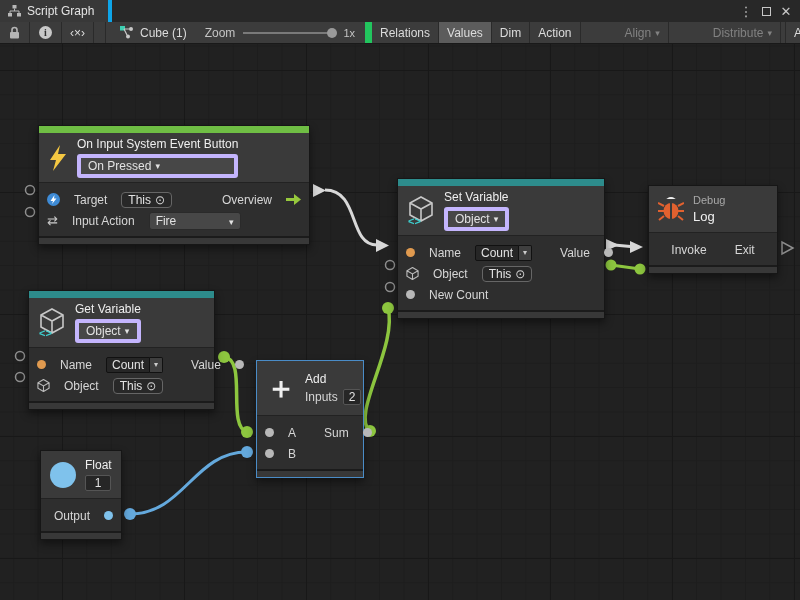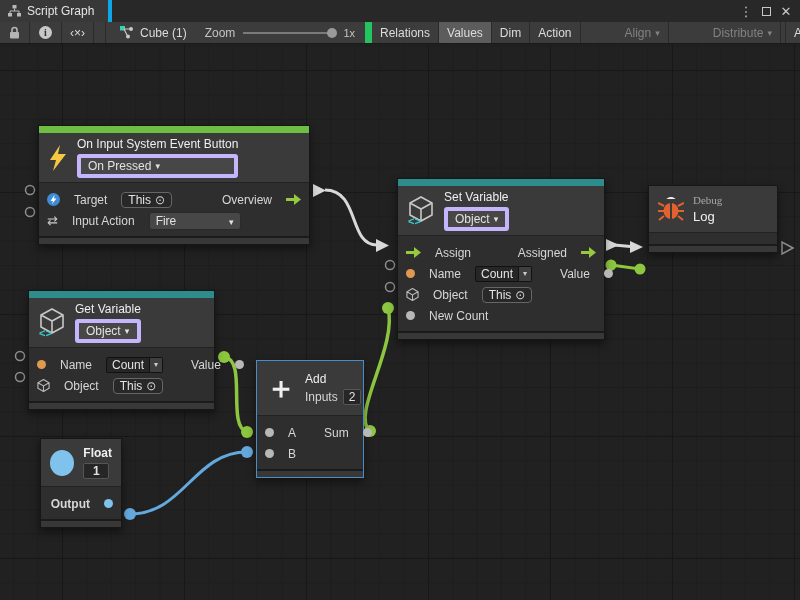--- a/index.html
+++ b/index.html
@@ -43,21 +43,21 @@
   svg.wires { position:absolute; left:0; top:0; z-index:4; pointer-events:none; }
 
   
   .node { position:absolute; z-index:10; background:#2e2e2e; border:1px solid #161616;
     box-shadow:0 4px 8px rgba(0,0,0,.45); color:#d6d6d6; font-size:12px; }
   .node.selected { border:1px solid #4a8cc7; }
   .colorbar { height:7px; }
   .nhead { background:#3a3a3a; border-bottom:1px solid #222; display:flex; align-items:center; gap:9px; padding:4px 9px; }
   .nhead .htxt { display:flex; flex-direction:column; gap:3px; }
   .ntitle { color:#efefef; }
-  .nsub { color:#a8a8a8; font-size:11px;font-family:Liberation Serif, serif; }
+  .nsub { color:#a8a8a8; font-size:11px; }
   .nbody { padding:6px 0 5px 0; background:#2e2e2e; }
   .nfooter { height:8px; background:#383838; border-top:2px solid #1b1b1b; }
   .prow { height:21px; display:flex; align-items:center; gap:14px; padding:0 8px; }
   .pspacer { flex:1; }
   .dot { width:9px; height:9px; border-radius:50%; flex:0 0 auto; }
   .dot.gray { background:#b8b8b8; } .dot.orange { background:#e09a4f; } .dot.blue { background:#7fc2ec; }
   .dd { background:#474747; border:4px solid #c4b5fd; border-radius:3px; padding:1px 7px;
     color:#e2e2e2; display:inline-flex; align-items:center; white-space:nowrap; }
   .field { background:#262626; border:1px solid #111; border-radius:2px 0 0 2px; padding:0 5px; color:#e2e2e2; }
   .fieldcaret { background:#3f3f3f; border:1px solid #111; border-left:none; border-radius:0 2px 2px 0;
@@ -240,33 +240,20 @@
       </svg>
       <div class="htxt">
         <span class="ntitle">Set Variable</span>
         <span class="dd caret">
             <span>Object</span>
           </span>
       </div>
     </div>
     <div class="nbody">
       <div class="prow">
-        <svg width="15" height="11" viewBox="0 0 15 11">
-          <rect x="0" y="4" width="8" height="3" fill="#97c93d"></rect>
-            <polygon points="8,0 15,5.5 8,11" fill="#97c93d"></polygon>
-        </svg>
-        <span>Assign</span>
-        <span class="pspacer"></span>
-        <span>Assigned</span>
-        <svg width="15" height="11" viewBox="0 0 15 11">
-          <rect x="0" y="4" width="8" height="3" fill="#97c93d"></rect>
-            <polygon points="8,0 15,5.5 8,11" fill="#97c93d"></polygon>
-        </svg>
-      </div>
-      <div class="prow">
         <span class="dot orange"></span>
         <span>Name</span>
         <span style="display:inline-flex">
           <span class="field">Count</span>
             <span class="fieldcaret">▾</span>
         </span>
         <span class="pspacer"></span>
         <span>Value</span>
         <span class="dot gray"></span>
       </div>
@@ -298,20 +285,33 @@
         <g stroke="#e2612f" stroke-width="2">
           <path d="M6 10 L0 7 M6 15 L0 15 M6 20 L1 24 M20 10 L26 7 M20 15 L26 15 M20 20 L25 24"></path>
         </g>
       </svg>
       <div class="htxt">
         <span class="nsub">Debug</span>
         <span class="ntitle" style="font-size:13px">Log</span>
       </div>
     </div>
     <div class="nbody">
+      <div class="prow">
+        <svg width="15" height="11" viewBox="0 0 15 11">
+          <rect x="0" y="4" width="8" height="3" fill="#97c93d"></rect>
+            <polygon points="8,0 15,5.5 8,11" fill="#97c93d"></polygon>
+        </svg>
+        <span>Invoke</span>
+        <span class="pspacer"></span>
+        <span>Exit</span>
+        <svg width="15" height="11" viewBox="0 0 15 11">
+          <rect x="0" y="4" width="8" height="3" fill="#97c93d"></rect>
+            <polygon points="8,0 15,5.5 8,11" fill="#97c93d"></polygon>
+        </svg>
+      </div>
     </div>
     <div class="nfooter"></div>
   </div>
 
   <div class="node" style="left:28px; top:246px; width:187px;">
     <div class="colorbar" style="background:#2d8c8c"></div>
     <div class="nhead" style="min-height:43px">
       <svg width="28" height="30" viewBox="0 0 28 30">
         <path d="M14 1 L25 7 V19 L14 25 L3 19 V7 Z M3 7 L14 13 L25 7 M14 13 V25" stroke="#c8c8c8" stroke-width="1.6" fill="none"></path>
         <text x="1" y="29" fill="#3ecfcf" font-size="11" font-weight="bold">&lt;&gt;</text>
@@ -369,21 +369,21 @@
         <span class="dot gray"></span>
       </div>
       <div class="prow">
         <span class="dot gray"></span>
         <span>B</span>
       </div>
     </div>
     <div class="nfooter"></div>
   </div>
 
-  <div class="node" style="left:40px; top:394px; width:82px;font-weight:bold;">
+  <div class="node" style="left:40px; top:406px; width:82px;">
     <div class="nhead" style="min-height:48px">
       <span class="float-circ"></span>
       <div class="htxt">
         <span class="ntitle">Float</span>
         <span class="countbox" style="width:26px; text-align:center">1</span>
       </div>
     </div>
     <div class="nbody">
       <div class="prow">
         <span class="out-label">Output</span>

